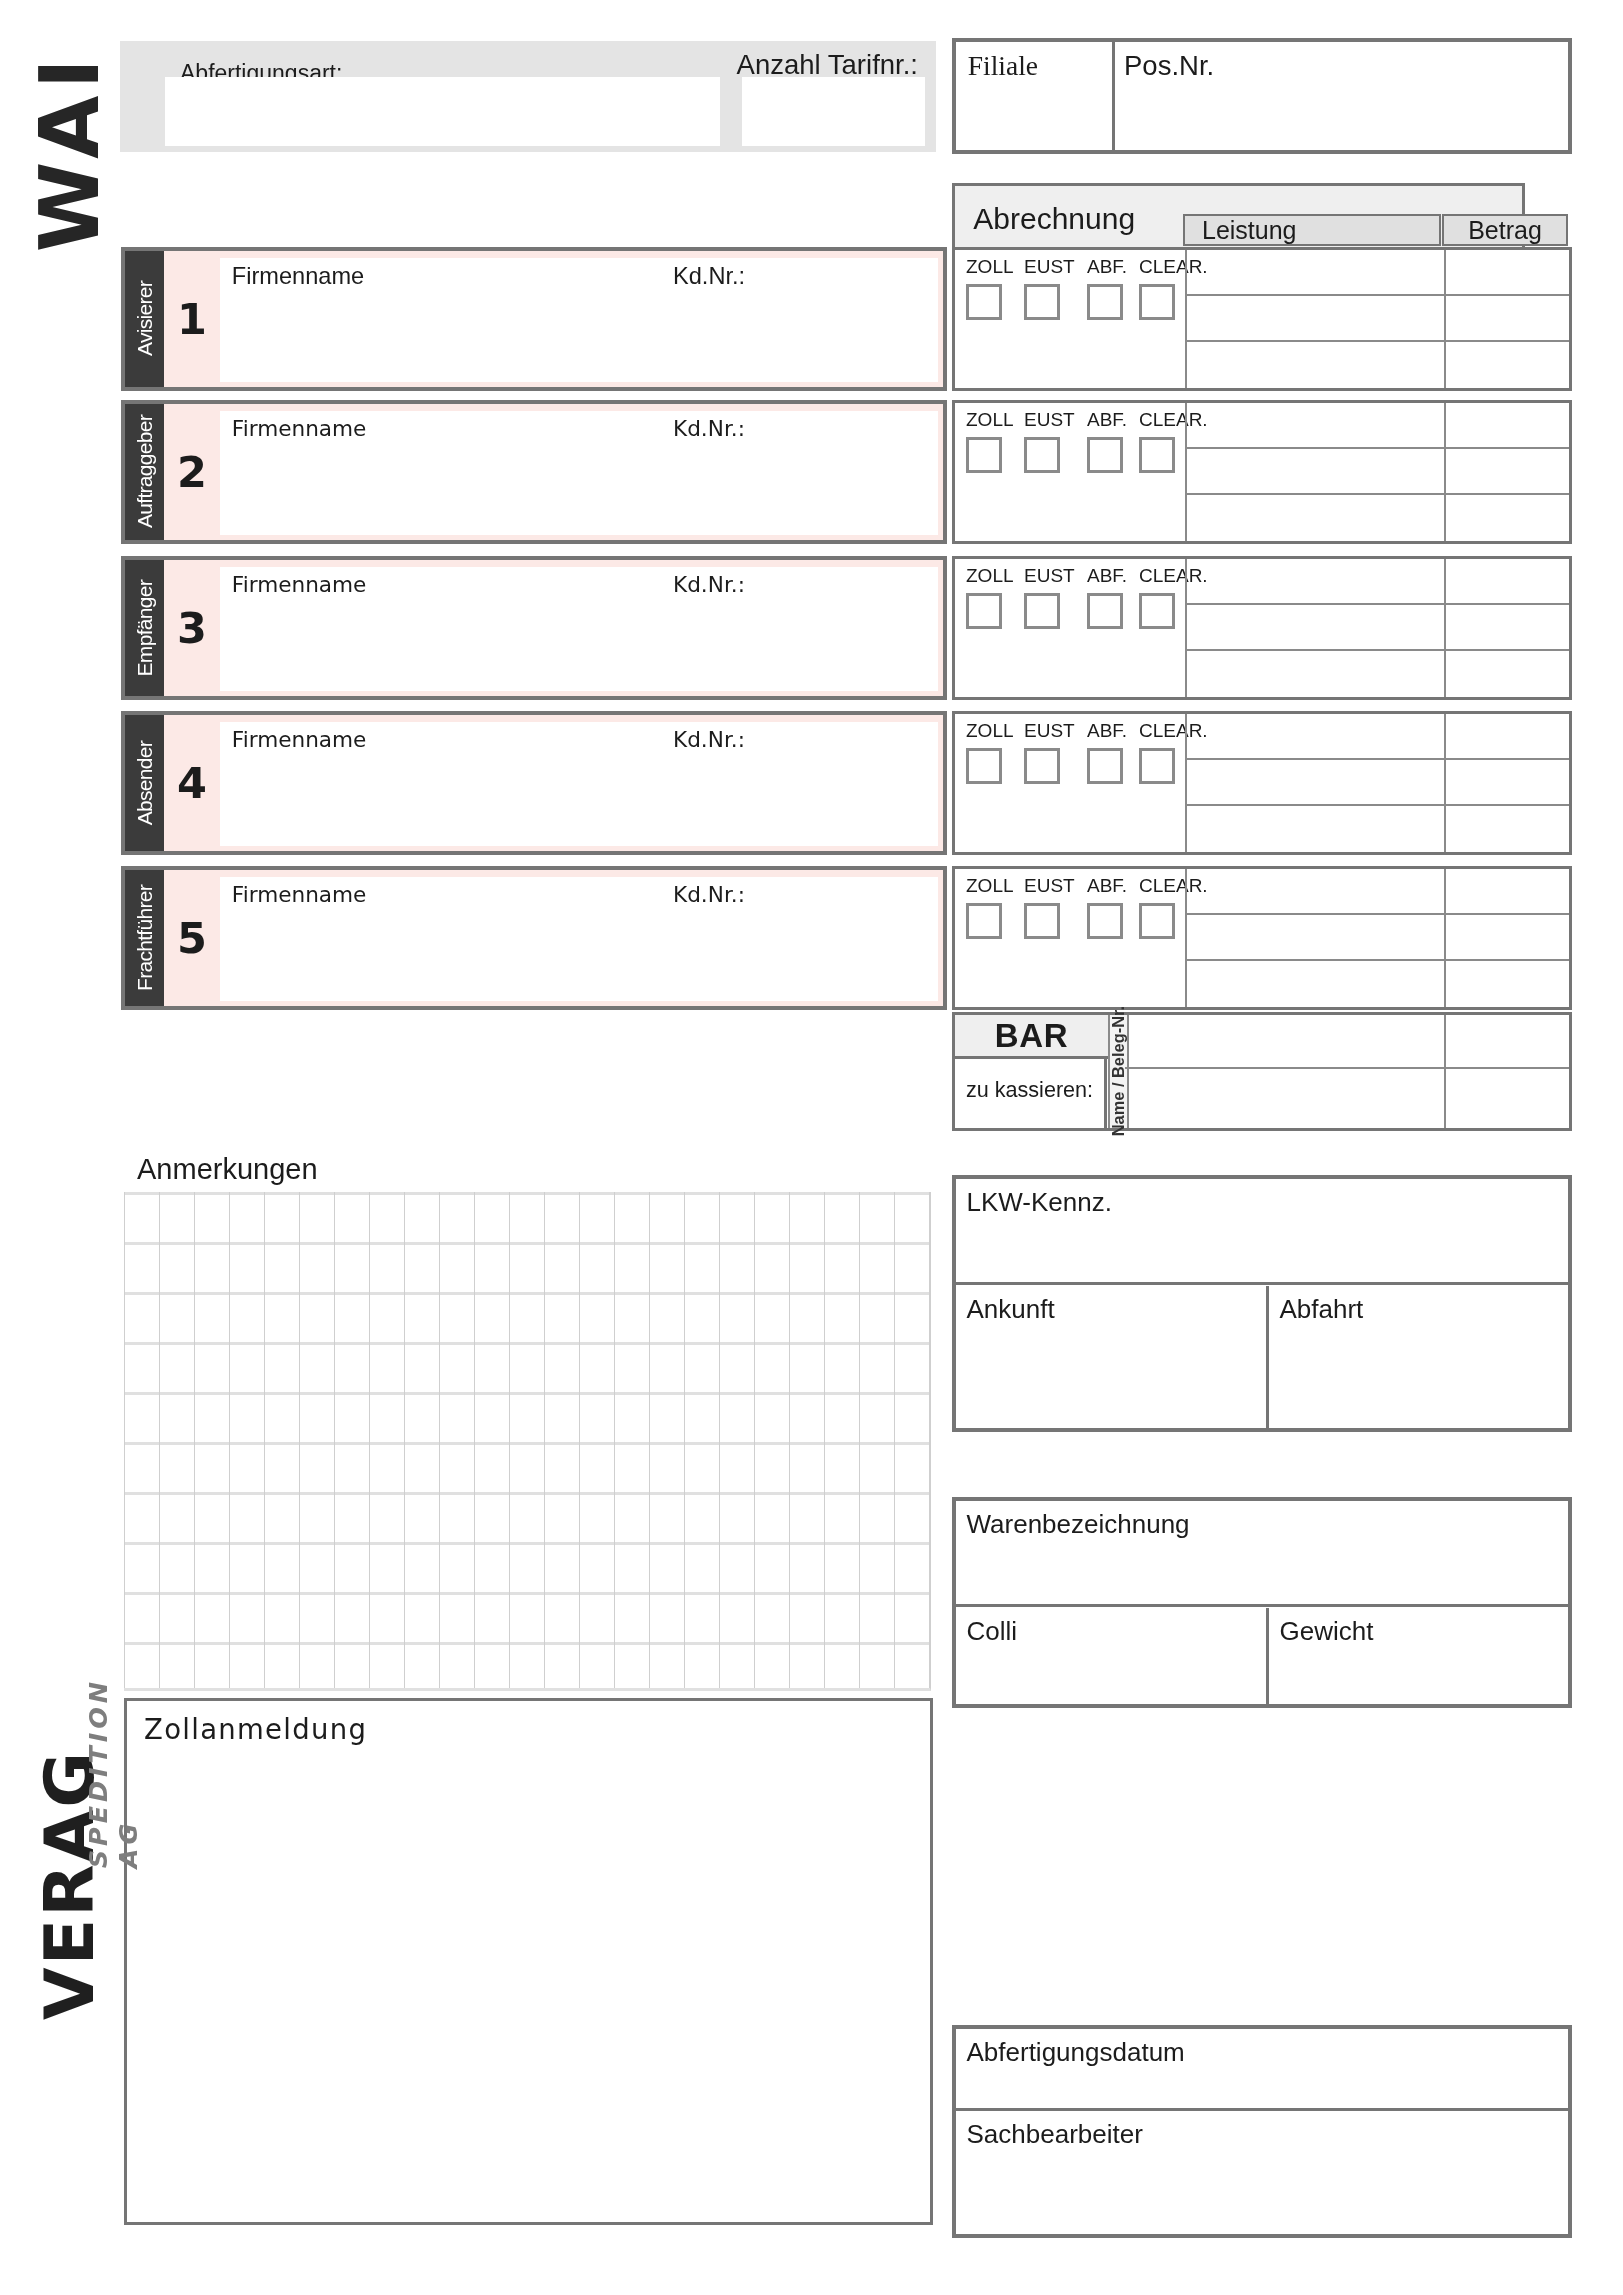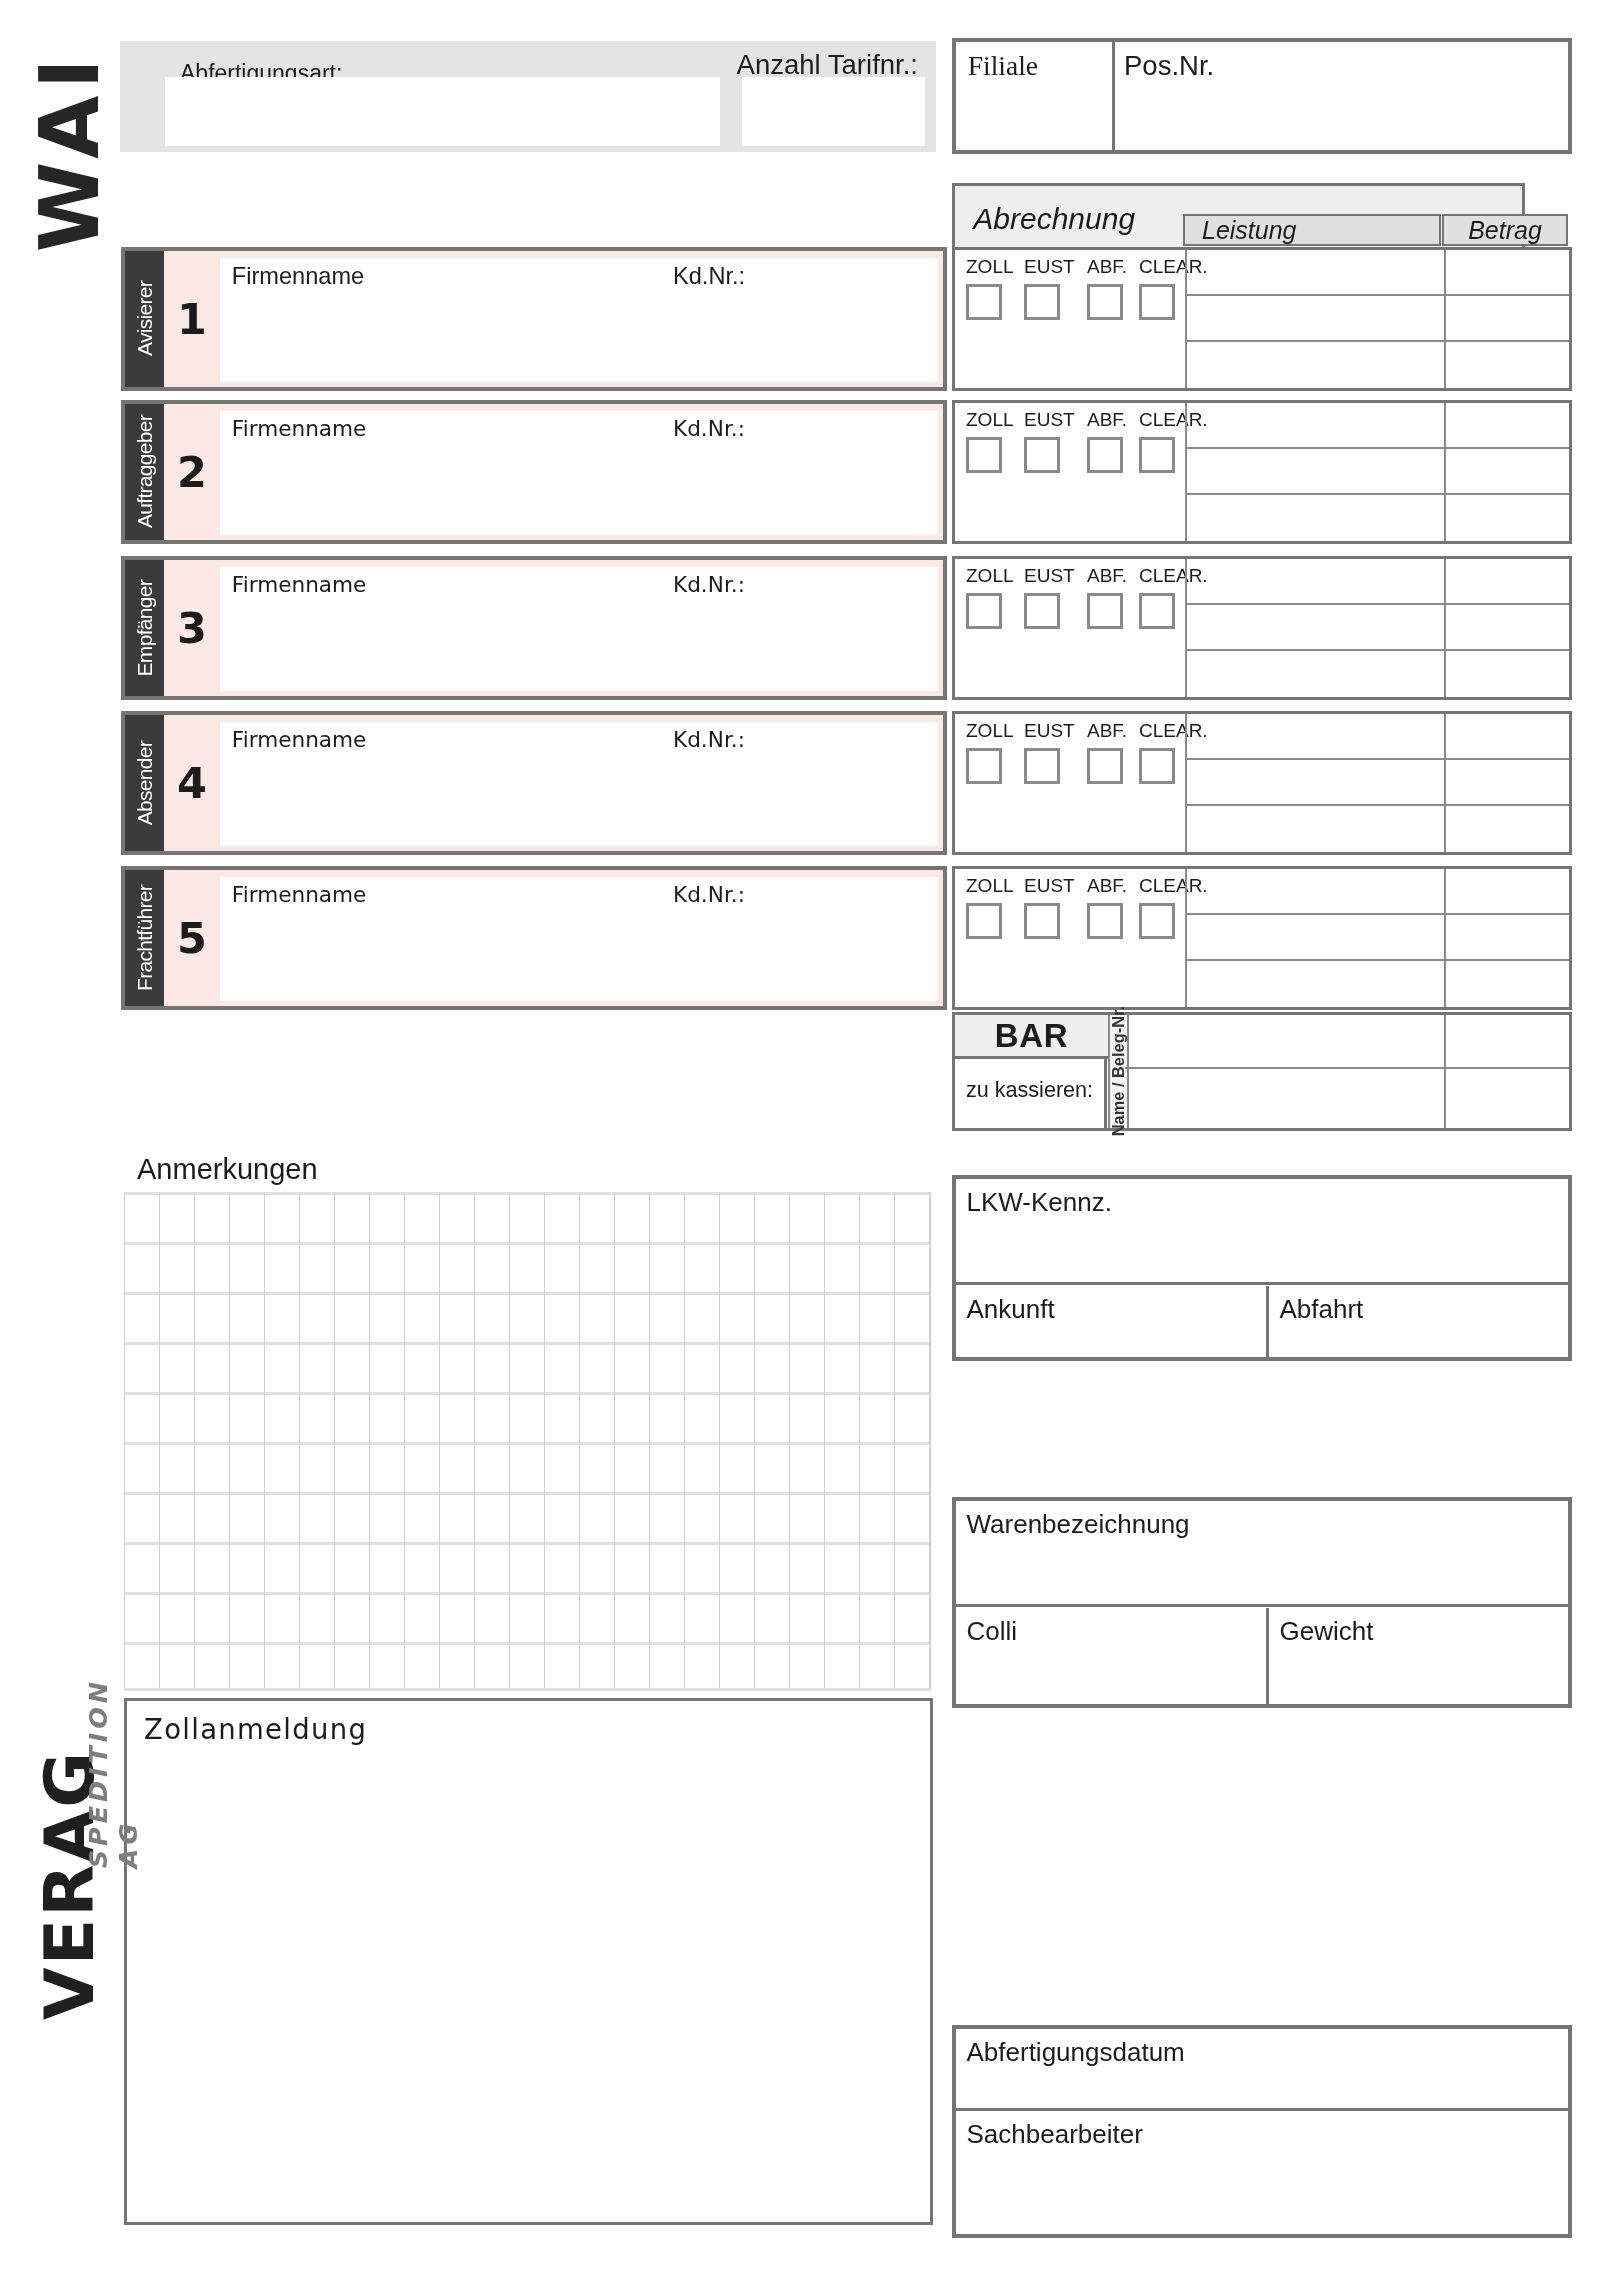--- a/index.html
+++ b/index.html
@@ -19,21 +19,21 @@
   .lbl-abfart{left:60px;top:19px;font-size:23px;}
   .inp-abfart{left:45px;top:36px;width:555px;height:69px;background:#fff;}
   .lbl-anzahl{left:452px;top:7.9px;width:346px;text-align:right;font-size:27.5px;}
   .inp-anzahl{left:622px;top:36px;width:183px;height:69px;background:#fff;}
 
   .filiale-box{left:952px;top:38px;width:620px;height:116px;border:4.6px solid #757575;background:#fff;}
   .filiale-cell{left:0;top:0;bottom:0;width:156px;border-right:3.3px solid #757575;font-family:Liberation Serif, serif;}
   .cell-label{position:absolute;left:11.8px;top:7.9px;font-size:27.5px;}
 
   
-  .abr-head{left:952px;top:183px;width:573px;height:67px;background:#efefef;border:3.9px solid #757575;font-style:italic;}
+  .abr-head{left:952px;top:183px;width:573px;height:67px;background:#efefef;border:3.9px solid #757575;}
   .abr-title{left:18.3px;top:15.7px;font-size:30px;}
   .hcell{top:27.5px;height:32px;background:#e0e0e0;border:2.6px solid #757575;font-size:25px;line-height:29px;}
   .hcell.leis{left:228px;width:258px;padding-left:17px;}
   .hcell.betr{left:487px;width:126px;text-align:center;}
 
   
   .lrow{left:121px;width:826px;height:144px;border:4.6px solid #757575;background:#fce9e6;}
   .strip{position:absolute;left:0;top:0;bottom:0;width:39px;background:#3b3b3b;}
   .strip .vtext{color:#fff;font-size:21px;letter-spacing:-0.7px;line-height:1;}
   .num{position:absolute;left:39px;top:0;bottom:0;width:56px;
@@ -314,21 +314,21 @@
     <div class="nstrip flexc">
       <span class="vtext">Name / Beleg-Nr.</span>
       </div>
     <div class="vline v2"></div>
     <div class="hmid"></div>
   </div>
 
   <div class="abs anm-label">Anmerkungen</div>
   <div class="abs anm-grid bb"></div>
 
-  <div class="abs infobox bb" style="top:1175px;height:186px;">
+  <div class="abs infobox bb" style="top:1175px;height:257px;">
     <div class="topcell">
       <div class="ilabel">LKW-Kennz.</div>
       </div>
     <div class="botleft">
       <div class="ilabel">Ankunft</div>
       </div>
     <div class="botright">
       <div class="ilabel">Abfahrt</div>
       </div>
   </div>

